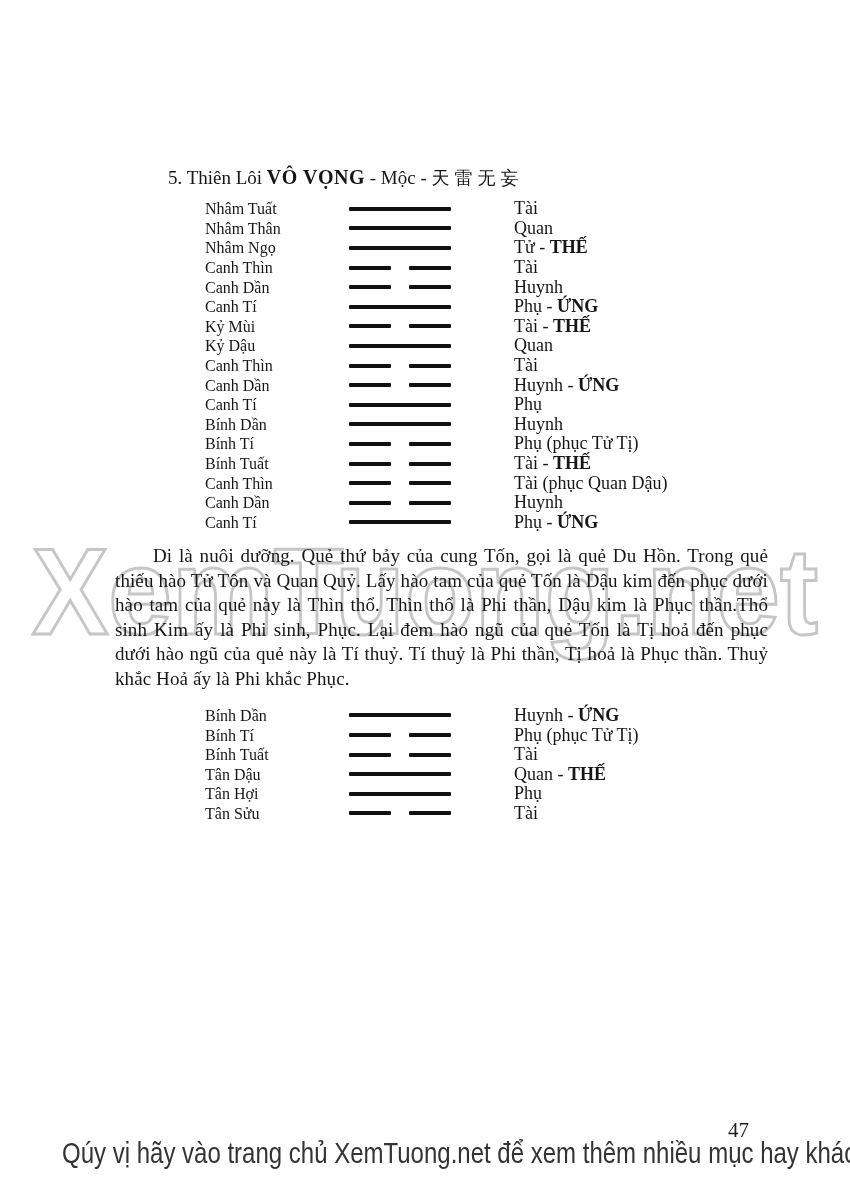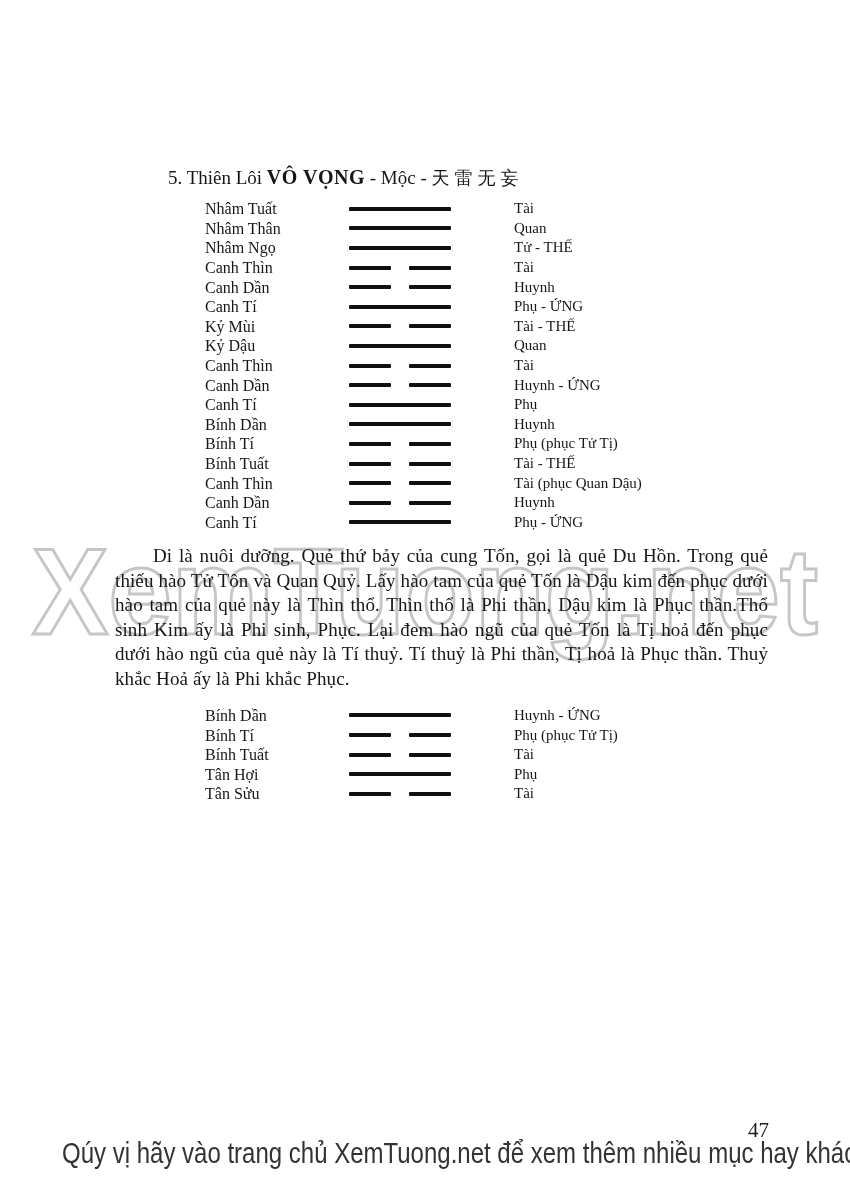--- a/index.html
+++ b/index.html
@@ -21,31 +21,31 @@
   }
   .t-name{font-weight:bold;font-size:20px;letter-spacing:0.5px;}
   .t-cjk{font-size:18px;letter-spacing:5px;font-family:"DejaVu Serif","Liberation Serif",serif;}
   .hexrows{margin-left:205px;}
   .hexrow{display:flex;align-items:center;height:19.6px;gap:46px;}
   .stem{width:98px;font-size:16px;line-height:19px;}
   .hline{display:flex;justify-content:space-between;align-items:center;width:102px;margin-right:17px;}
   .seg{height:4px;background:#101010;border-radius:1px;}
   .hline.solid .seg{width:102px;}
   .hline.broken .seg{width:42px;}
-  .role{font-size:15px;line-height:19px;white-space:nowrap;}
-  .marker{font-weight:normal;}
+  .role{font-size:18px;line-height:19px;white-space:nowrap;}
+  .marker{font-weight:bold;}
   .para{
     margin:12px 0 14px 115px;
     width:653px;
     font-size:19px;line-height:24.6px;
     text-align:justify;text-indent:38px;
     letter-spacing:0.1px;
   }
   .page-number{
-    position:absolute;left:748px;top:1118px;z-index:3;
+    position:absolute;left:728px;top:1118px;z-index:3;
     font-size:21px;color:#1d1d1d;
   }
   .footer-note{
     position:absolute;left:62px;top:1136px;z-index:3;
     font-family:"Liberation Sans","DejaVu Sans",sans-serif;
     font-size:30px;color:#333333;
     white-space:nowrap;
     transform:scaleX(0.8);transform-origin:0 50%;
   }
 </style>
@@ -240,20 +240,27 @@
 
   <div class="hexrow">
     <span class="stem">Bính Tuất</span>
     <span class="hline broken">
               <span class="seg"></span>
               <span class="seg"></span>
             </span>
     <span class="role"><span class="role-text">Tài</span></span>
   </div>
 
+  <div class="hexrow">
+    <span class="stem">Tân Dậu</span>
+    <span class="hline solid">
+              <span class="seg"></span>
+            </span>
+    <span class="role"><span class="role-text">Quan</span> - <b class="marker">THẾ</b></span>
+  </div>
 
   <div class="hexrow">
     <span class="stem">Tân Hợi</span>
     <span class="hline solid">
               <span class="seg"></span>
             </span>
     <span class="role"><span class="role-text">Phụ</span></span>
   </div>
 
   <div class="hexrow">

